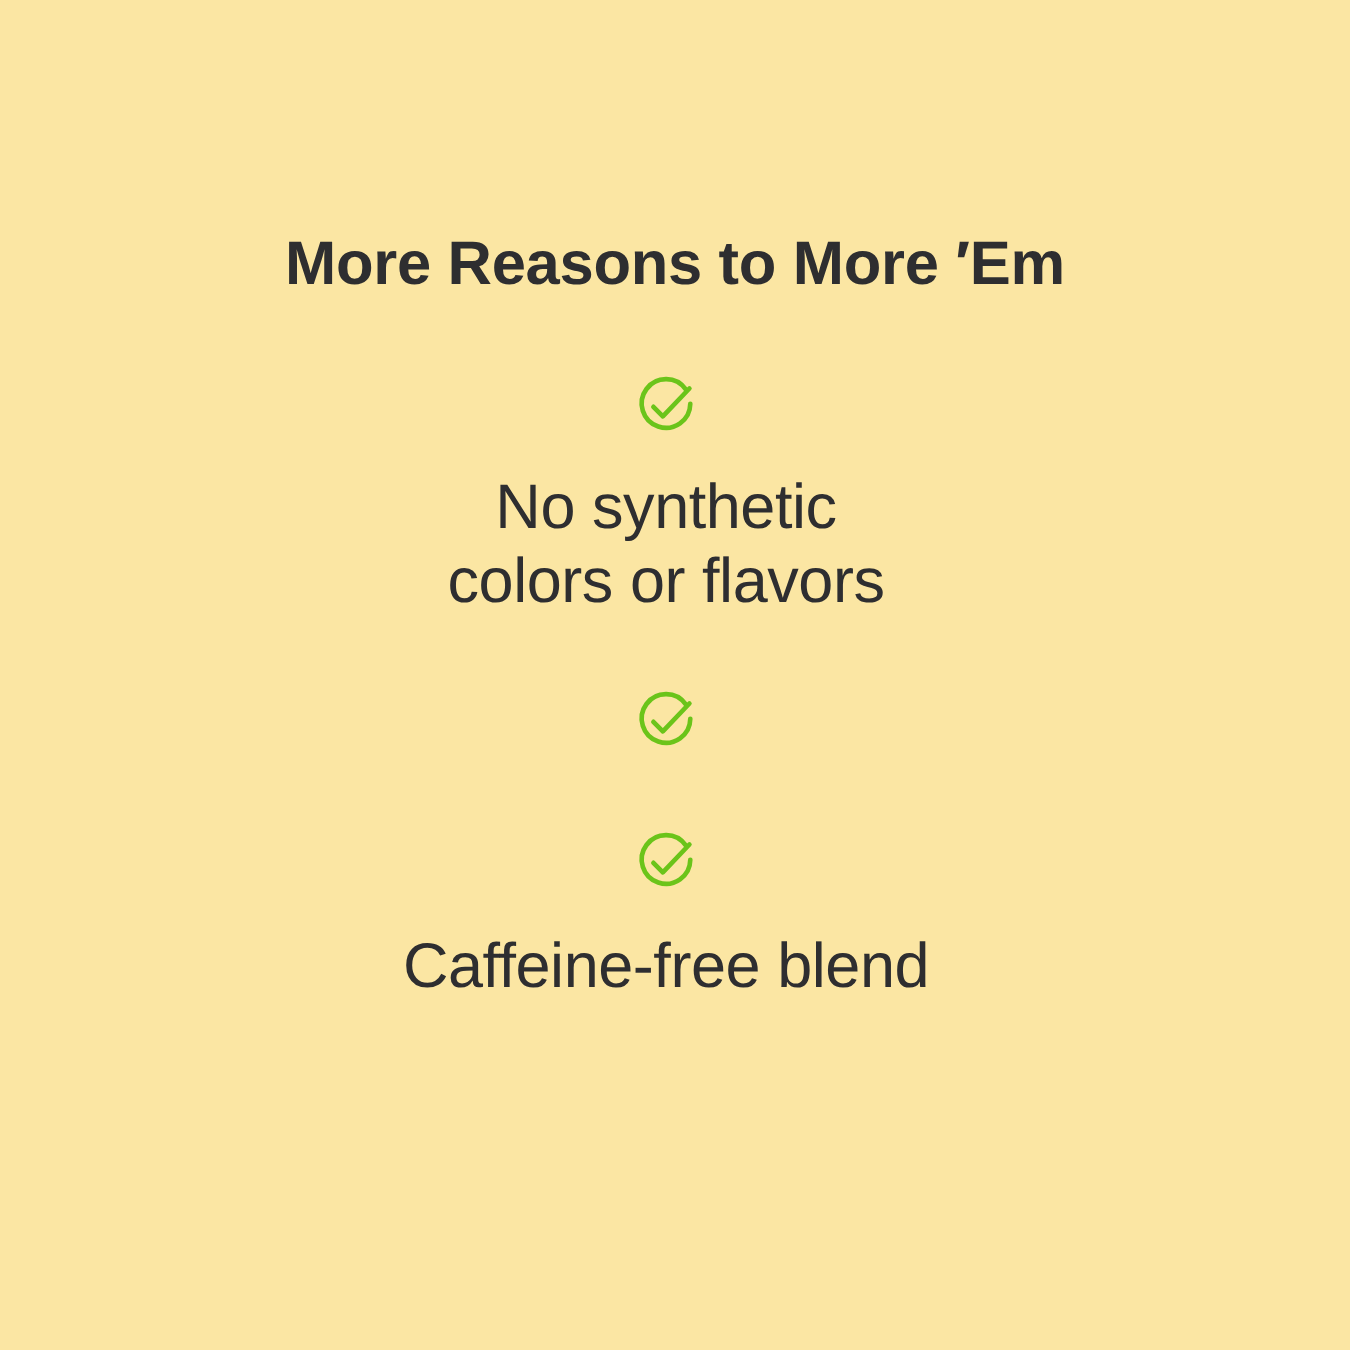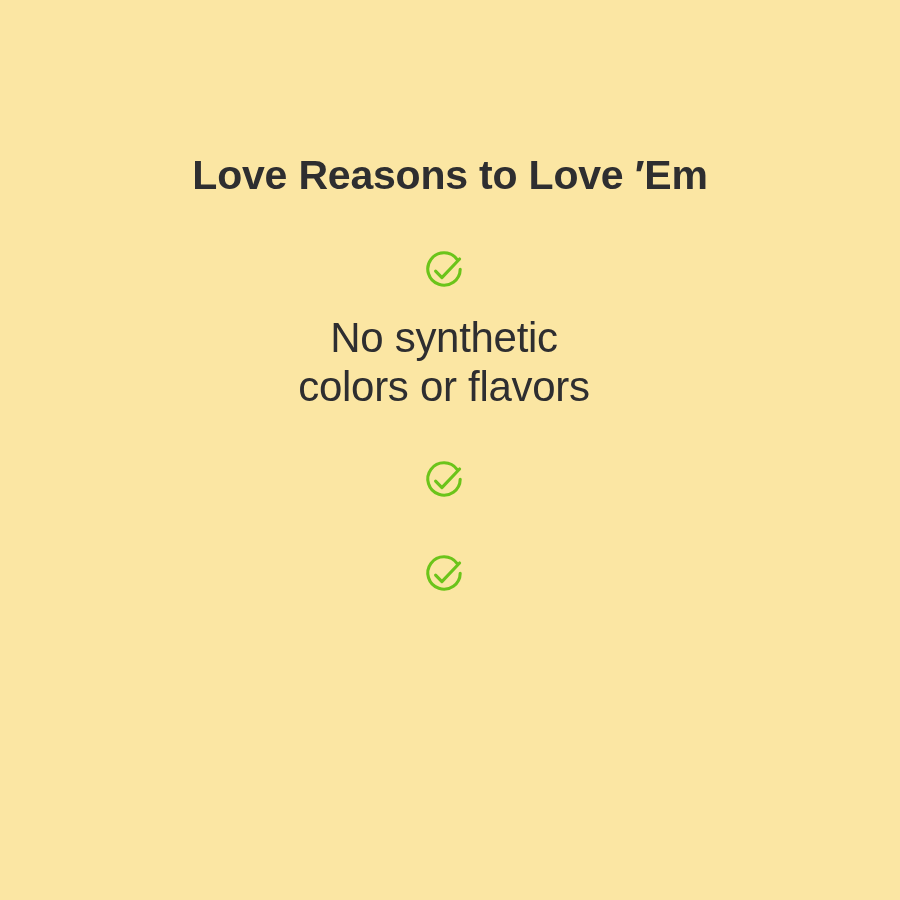--- a/index.html
+++ b/index.html
@@ -83,21 +83,21 @@
 
   .feature-1 .feature-label { margin-top: 19px; }
   .feature-2 .feature-label { margin-top: 21px; }
   .feature-3 .feature-label { margin-top: 21px; }
 </style>
 </head>
 <body>
 
 <div class="panel">
 
-  <h1 class="panel-heading">Love Reasons to Love ′Em</h1>
+  <h1 class="panel-heading">More Reasons to More ′Em</h1>
 
   <div class="features">
 
     <div class="feature feature-1">
       <span class="check-icon">
         <svg viewBox="0 0 46 46" width="46" height="46" aria-hidden="true">
           <path d="M36.2 11.6 A16.2 16.2 0 1 0 39.2 21.2" fill="none" stroke="#6BC41A" stroke-width="3.1" stroke-linecap="round"></path>
           <path d="M14.6 23.2 L20.9 29.6 L38.6 11.0" fill="none" stroke="#6BC41A" stroke-width="3.1" stroke-linecap="round" stroke-linejoin="round"></path>
         </svg>
       </span>
@@ -114,16 +114,17 @@
       </span>
     </div>
 
     <div class="feature feature-3">
       <span class="check-icon">
         <svg viewBox="0 0 46 46" width="46" height="46" aria-hidden="true">
           <path d="M36.2 11.6 A16.2 16.2 0 1 0 39.2 21.2" fill="none" stroke="#6BC41A" stroke-width="3.1" stroke-linecap="round"></path>
           <path d="M14.6 23.2 L20.9 29.6 L38.6 11.0" fill="none" stroke="#6BC41A" stroke-width="3.1" stroke-linecap="round" stroke-linejoin="round"></path>
         </svg>
       </span>
+      <p class="feature-label">Caffeine-free blend</p>
     </div>
 
   </div>
 </div>
 
 </body></html>

